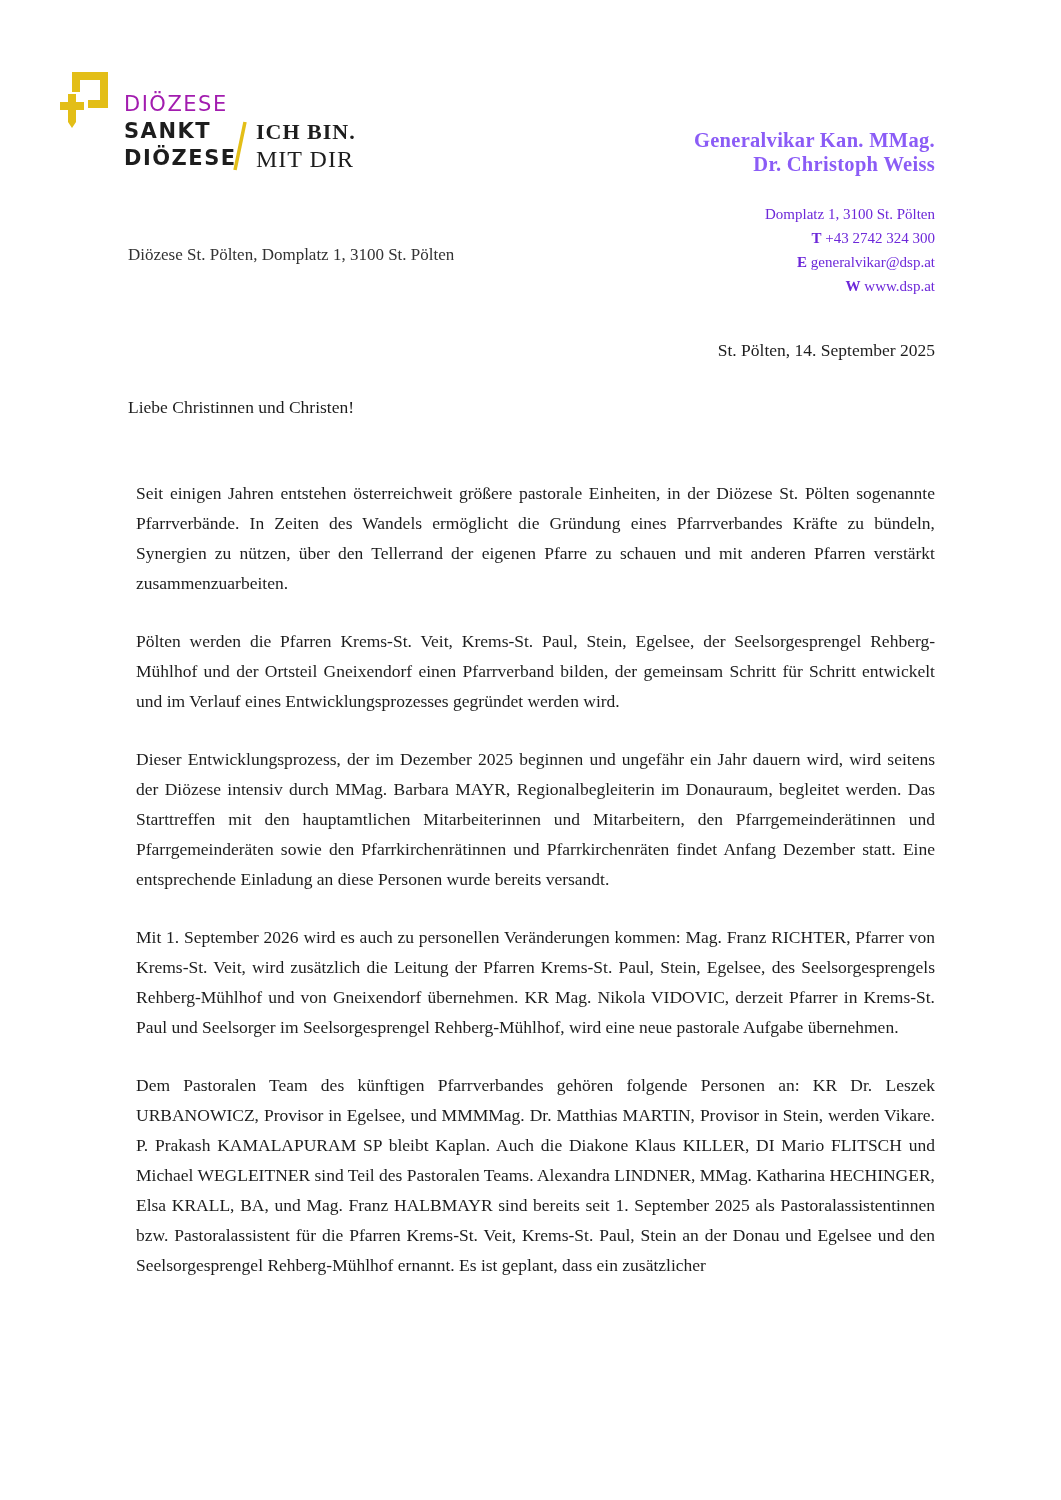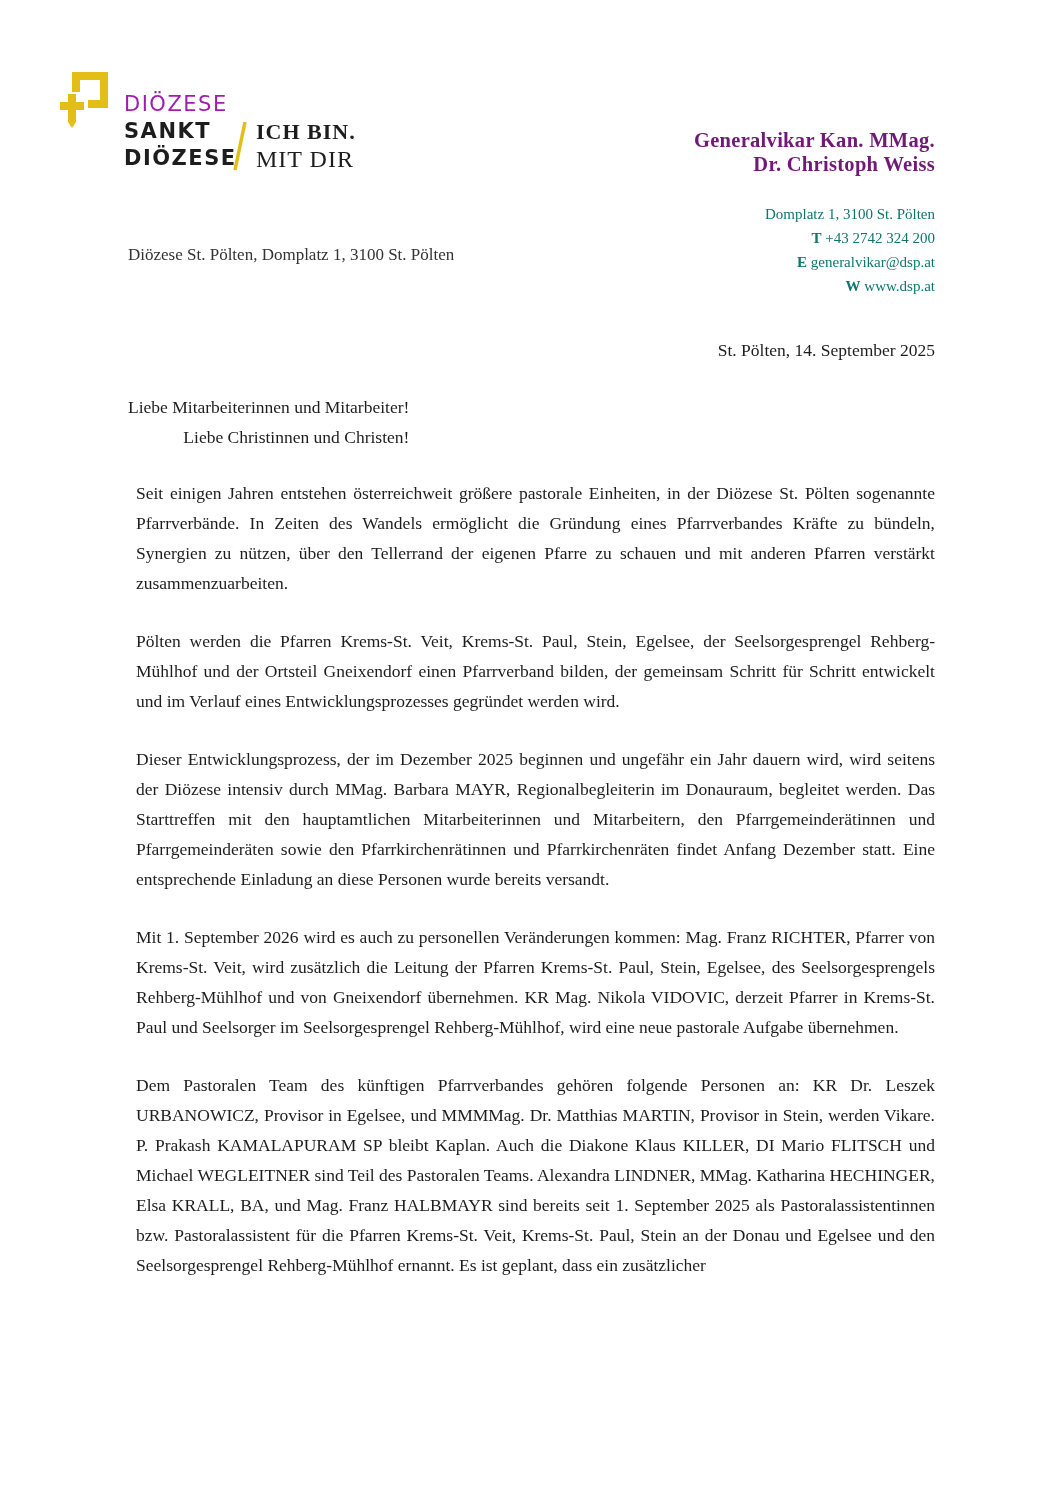--- a/index.html
+++ b/index.html
@@ -12,22 +12,22 @@
     .logo-mark { position: absolute; left: 0; top: 0; width: 52px; height: 56px; }
     .logo-diozese { position: absolute; left: 66px; top: 20px; font-size: 21px; letter-spacing: 1.5px; color: #a21caf; }
     .logo-sankt { position: absolute; left: 66px; top: 47px; font-size: 21px; font-weight: bold; letter-spacing: 1.5px; }
     .logo-polten { position: absolute; left: 66px; top: 74px; font-size: 21px; font-weight: bold; letter-spacing: 1.5px; }
     .logo-slash { position: absolute; left: 174px; top: 48px; width: 16px; height: 52px; }
     .logo-ichbin { position: absolute; left: 198px; top: 47px; font-size: 22px; font-weight: bold; letter-spacing: 1px; }
     .logo-mitdir { position: absolute; left: 198px; top: 74px; font-size: 24px; letter-spacing: 1px; }
 
     
     .sender { position: absolute; right: 126px; top: 128px; text-align: right; }
-    .sender-name { font-size: 20.5px; font-weight: bold; line-height: 24px; color: #701a75; letter-spacing: 0.3px; }
-    .sender-contact { margin-top: 26px; font-size: 15px; line-height: 24px; color: #0f766e; }
+    .sender-name { font-size: 20.5px; font-weight: bold; line-height: 24px; color: #8b5cf6; letter-spacing: 0.3px; }
+    .sender-contact { margin-top: 26px; font-size: 15px; line-height: 24px; color: #6d28d9; }
     .sender-contact b { font-weight: bold; }
 
     .return-address { position: absolute; left: 128px; top: 245px; font-size: 17px; color: #333; }
 
     .date { position: absolute; right: 126px; top: 340px; font-size: 17.5px; }
 
     .greeting { position: absolute; left: 128px; top: 392px; font-size: 17.5px; line-height: 30px; }
 
     .body-text { position: absolute; left: 128px; top: 478px; width: 807px; font-size: 17.5px; line-height: 30px; text-align: justify; }
     .body-text p { margin: 0 0 28px 8px; hyphens: manual; }
@@ -48,32 +48,31 @@
   </svg>
   <div class="logo-ichbin serif">ICH BIN.</div>
   <div class="logo-mitdir serif">MIT DIR</div>
 </div>
 
 <div class="sender serif">
   <div class="sender-name">Generalvikar Kan. MMag.</div>
   <div class="sender-name">Dr. Christoph Weiss</div>
   <div class="sender-contact">
     <div>Domplatz 1, 3100 St. Pölten</div>
-    <div><b>T</b> <span>+43 2742 324 200</span></div>
+    <div><b>T</b> <span>+43 2742 324 300</span></div>
     <div><b>E</b> <span>generalvikar@dsp.at</span></div>
     <div><b>W</b> <span>www.dsp.at</span></div>
   </div>
 </div>
 
 <div class="return-address serif">Diözese St. Pölten, Domplatz 1, 3100 St. Pölten</div>
 
 <div class="date serif">St. Pölten, 14. September 2025</div>
 
 <div class="greeting serif">
-  <div>Liebe Mitarbeiterinnen und Mitarbeiter!</div>
   <div>Liebe Christinnen und Christen!</div>
 </div>
 
 <div class="body-text serif">
   <p>Seit einigen Jahren entstehen österreichweit größere pastorale Einheiten, in der Diözese St. Pölten sogenannte Pfarrverbände. In Zeiten des Wandels ermöglicht die Gründung eines Pfarrverbandes Kräfte zu bündeln, Synergien zu nützen, über den Tellerrand der eigenen Pfarre zu schauen und mit anderen Pfarren verstärkt zusammenzuarbeiten.</p>
   <p>Pölten werden die Pfarren Krems-St. Veit, Krems-St. Paul, Stein, Egelsee, der Seelsorge­sprengel Rehberg-Mühlhof und der Ortsteil Gneixendorf einen Pfarrverband bilden, der ge­meinsam Schritt für Schritt entwickelt und im Verlauf eines Entwicklungsprozesses gegrün­det werden wird.</p>
   <p>Dieser Entwicklungsprozess, der im Dezember 2025 beginnen und ungefähr ein Jahr dauern wird, wird seitens der Diözese intensiv durch MMag. Barbara MAYR, Regionalbegleiterin im Donauraum, begleitet werden. Das Starttreffen mit den hauptamtlichen Mitarbeiterinnen und Mitarbeitern, den Pfarrgemeinderätinnen und Pfarrgemeinderäten sowie den Pfarrkirchenrä­tinnen und Pfarrkirchenräten findet Anfang Dezember statt. Eine entsprechende Einladung an diese Personen wurde bereits versandt.</p>
   <p>Mit 1. September 2026 wird es auch zu personellen Veränderungen kommen: Mag. Franz RICHTER, Pfarrer von Krems-St. Veit, wird zusätzlich die Leitung der Pfarren Krems-St. Paul, Stein, Egelsee, des Seelsorgesprengels Rehberg-Mühlhof und von Gneixendorf übernehmen. KR Mag. Nikola VIDOVIC, derzeit Pfarrer in Krems-St. Paul und Seelsorger im Seelsorge­sprengel Rehberg-Mühlhof, wird eine neue pastorale Aufgabe übernehmen.</p>
   <p>Dem Pastoralen Team des künftigen Pfarrverbandes gehören folgende Personen an: KR Dr. Leszek URBANOWICZ, Provisor in Egelsee, und MMMMag. Dr. Matthias MARTIN, Provisor in Stein, werden Vikare. P. Prakash KAMALAPURAM SP bleibt Kaplan. Auch die Diakone Klaus KILLER, DI Mario FLITSCH und Michael WEGLEITNER sind Teil des Pastoralen Teams. Alexandra LINDNER, MMag. Katharina HECHINGER, Elsa KRALL, BA, und Mag. Franz HALBMAYR sind bereits seit 1. September 2025 als Pastoralassistentinnen bzw. Pasto­ralassistent für die Pfarren Krems-St. Veit, Krems-St. Paul, Stein an der Donau und Egelsee und den Seelsorgesprengel Rehberg-Mühlhof ernannt. Es ist geplant, dass ein zusätzlicher</p>
 </div>

